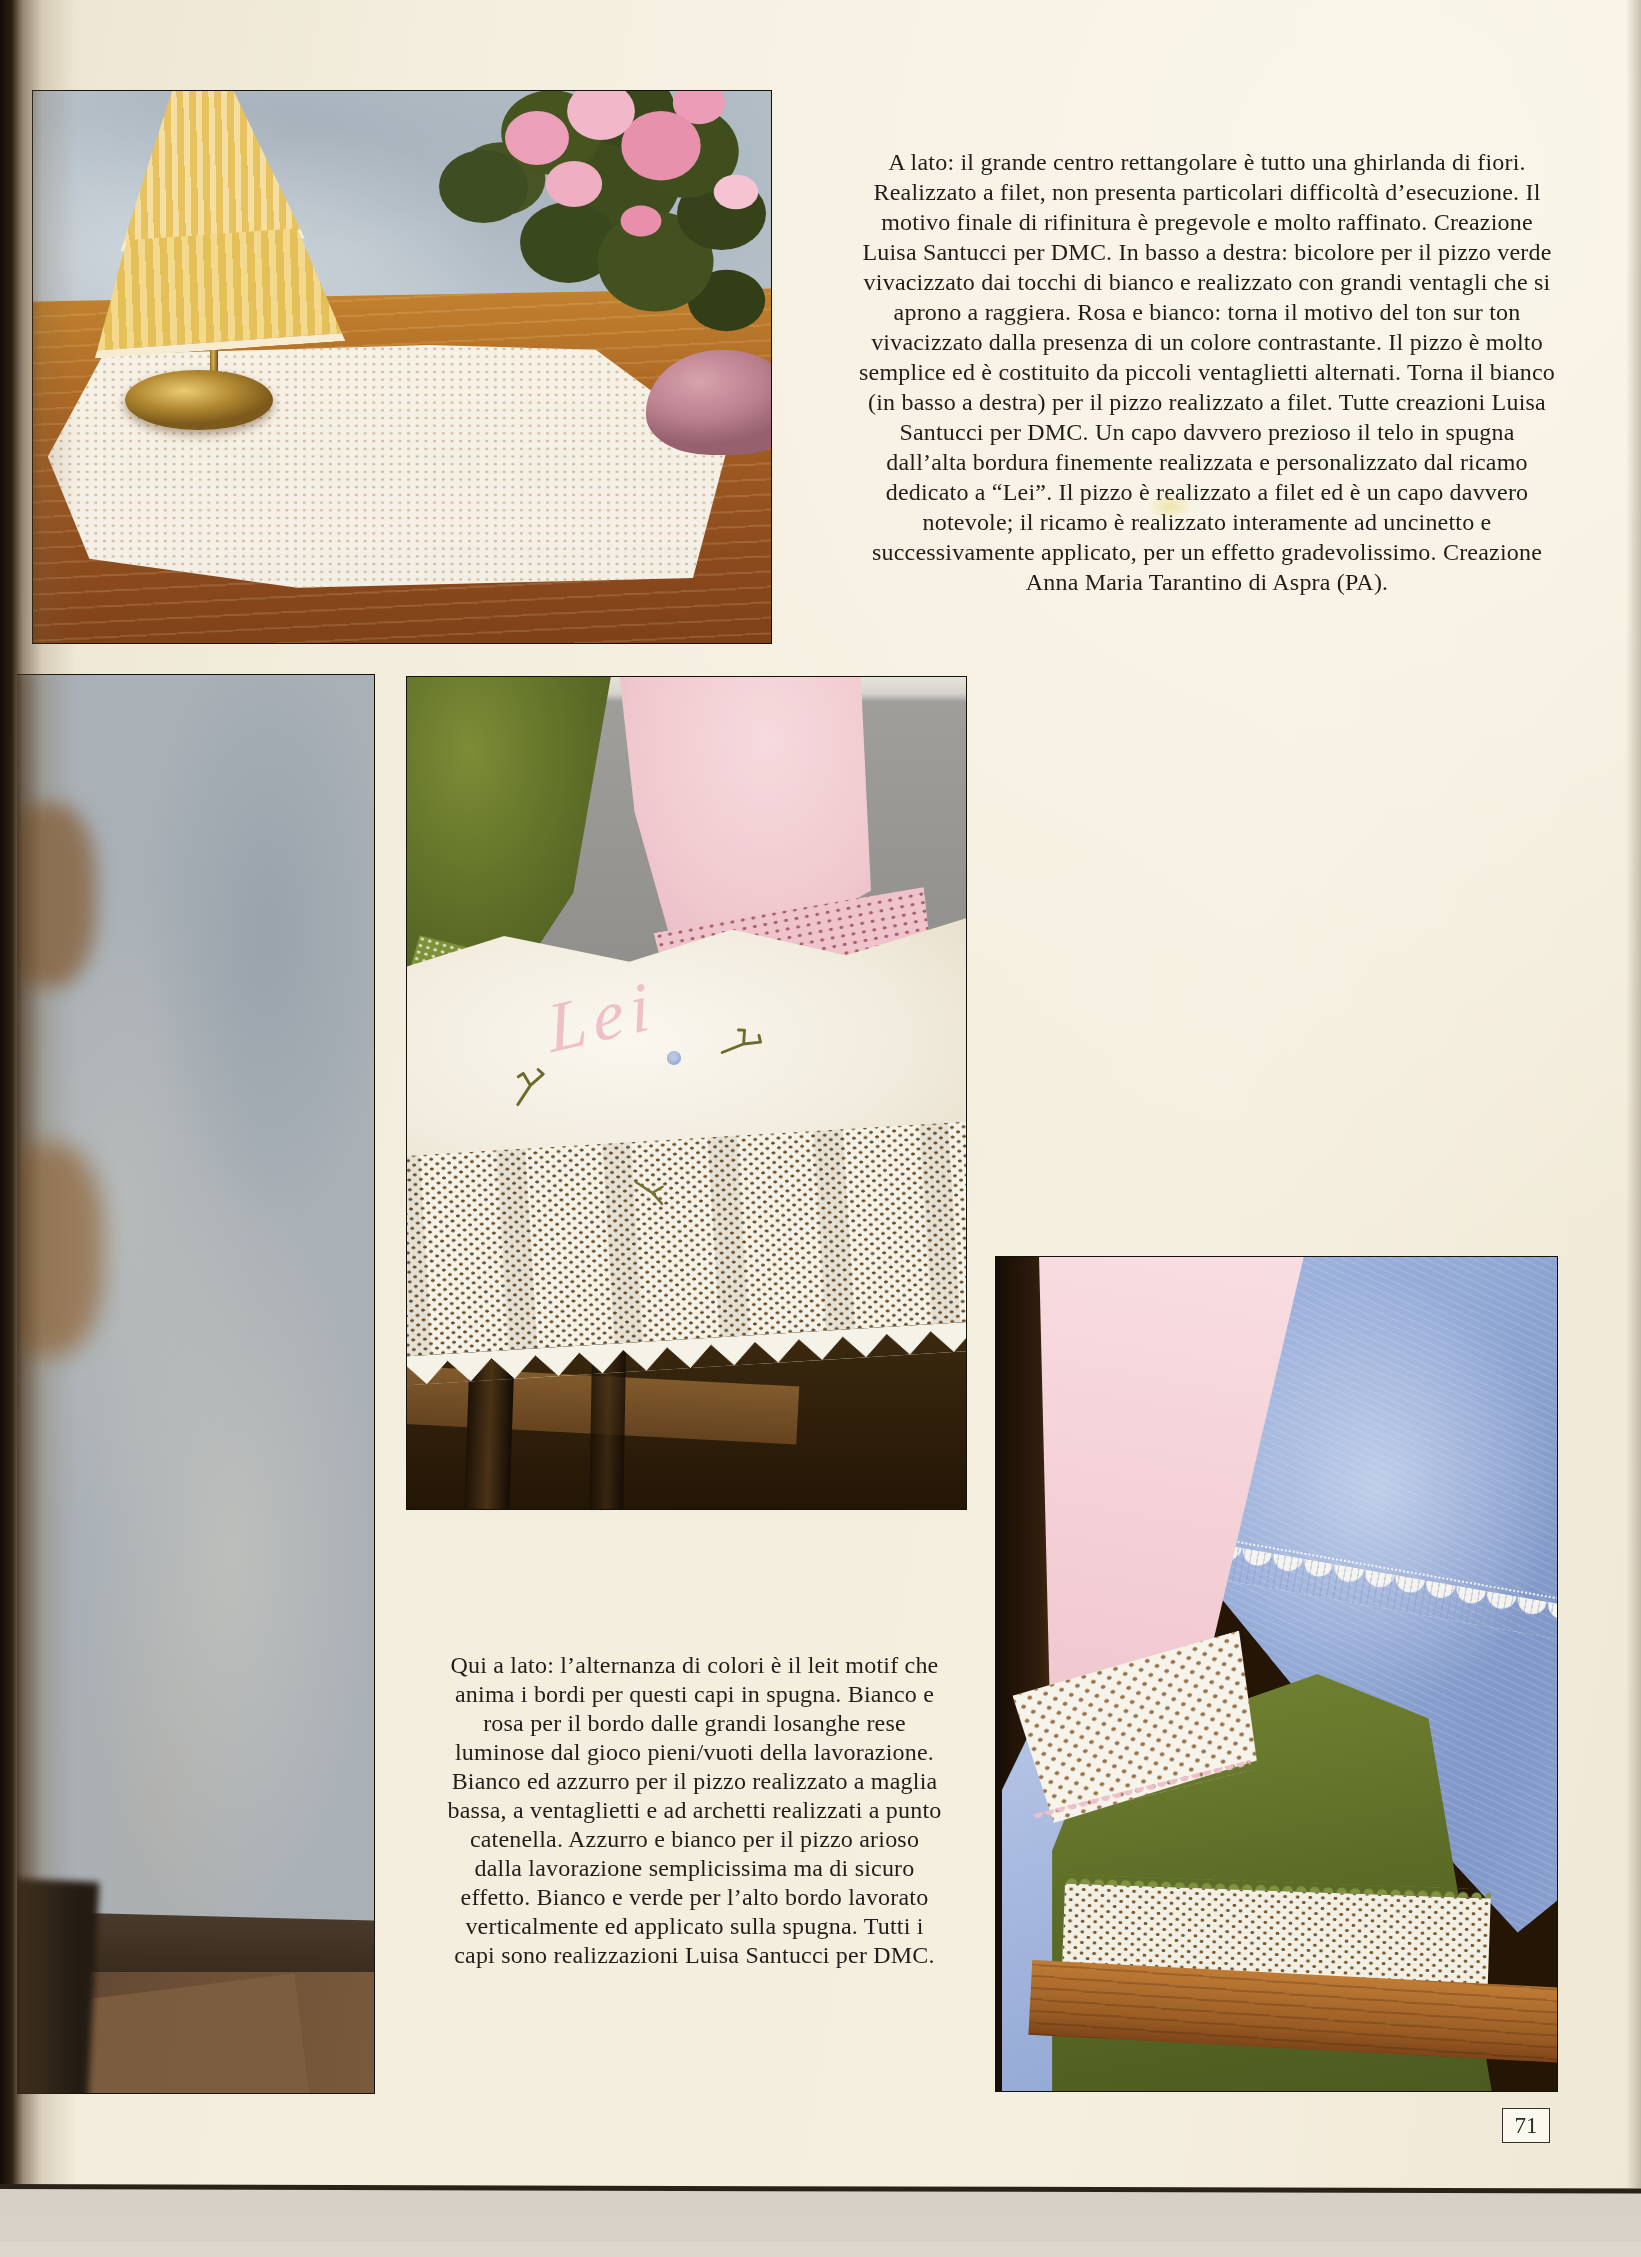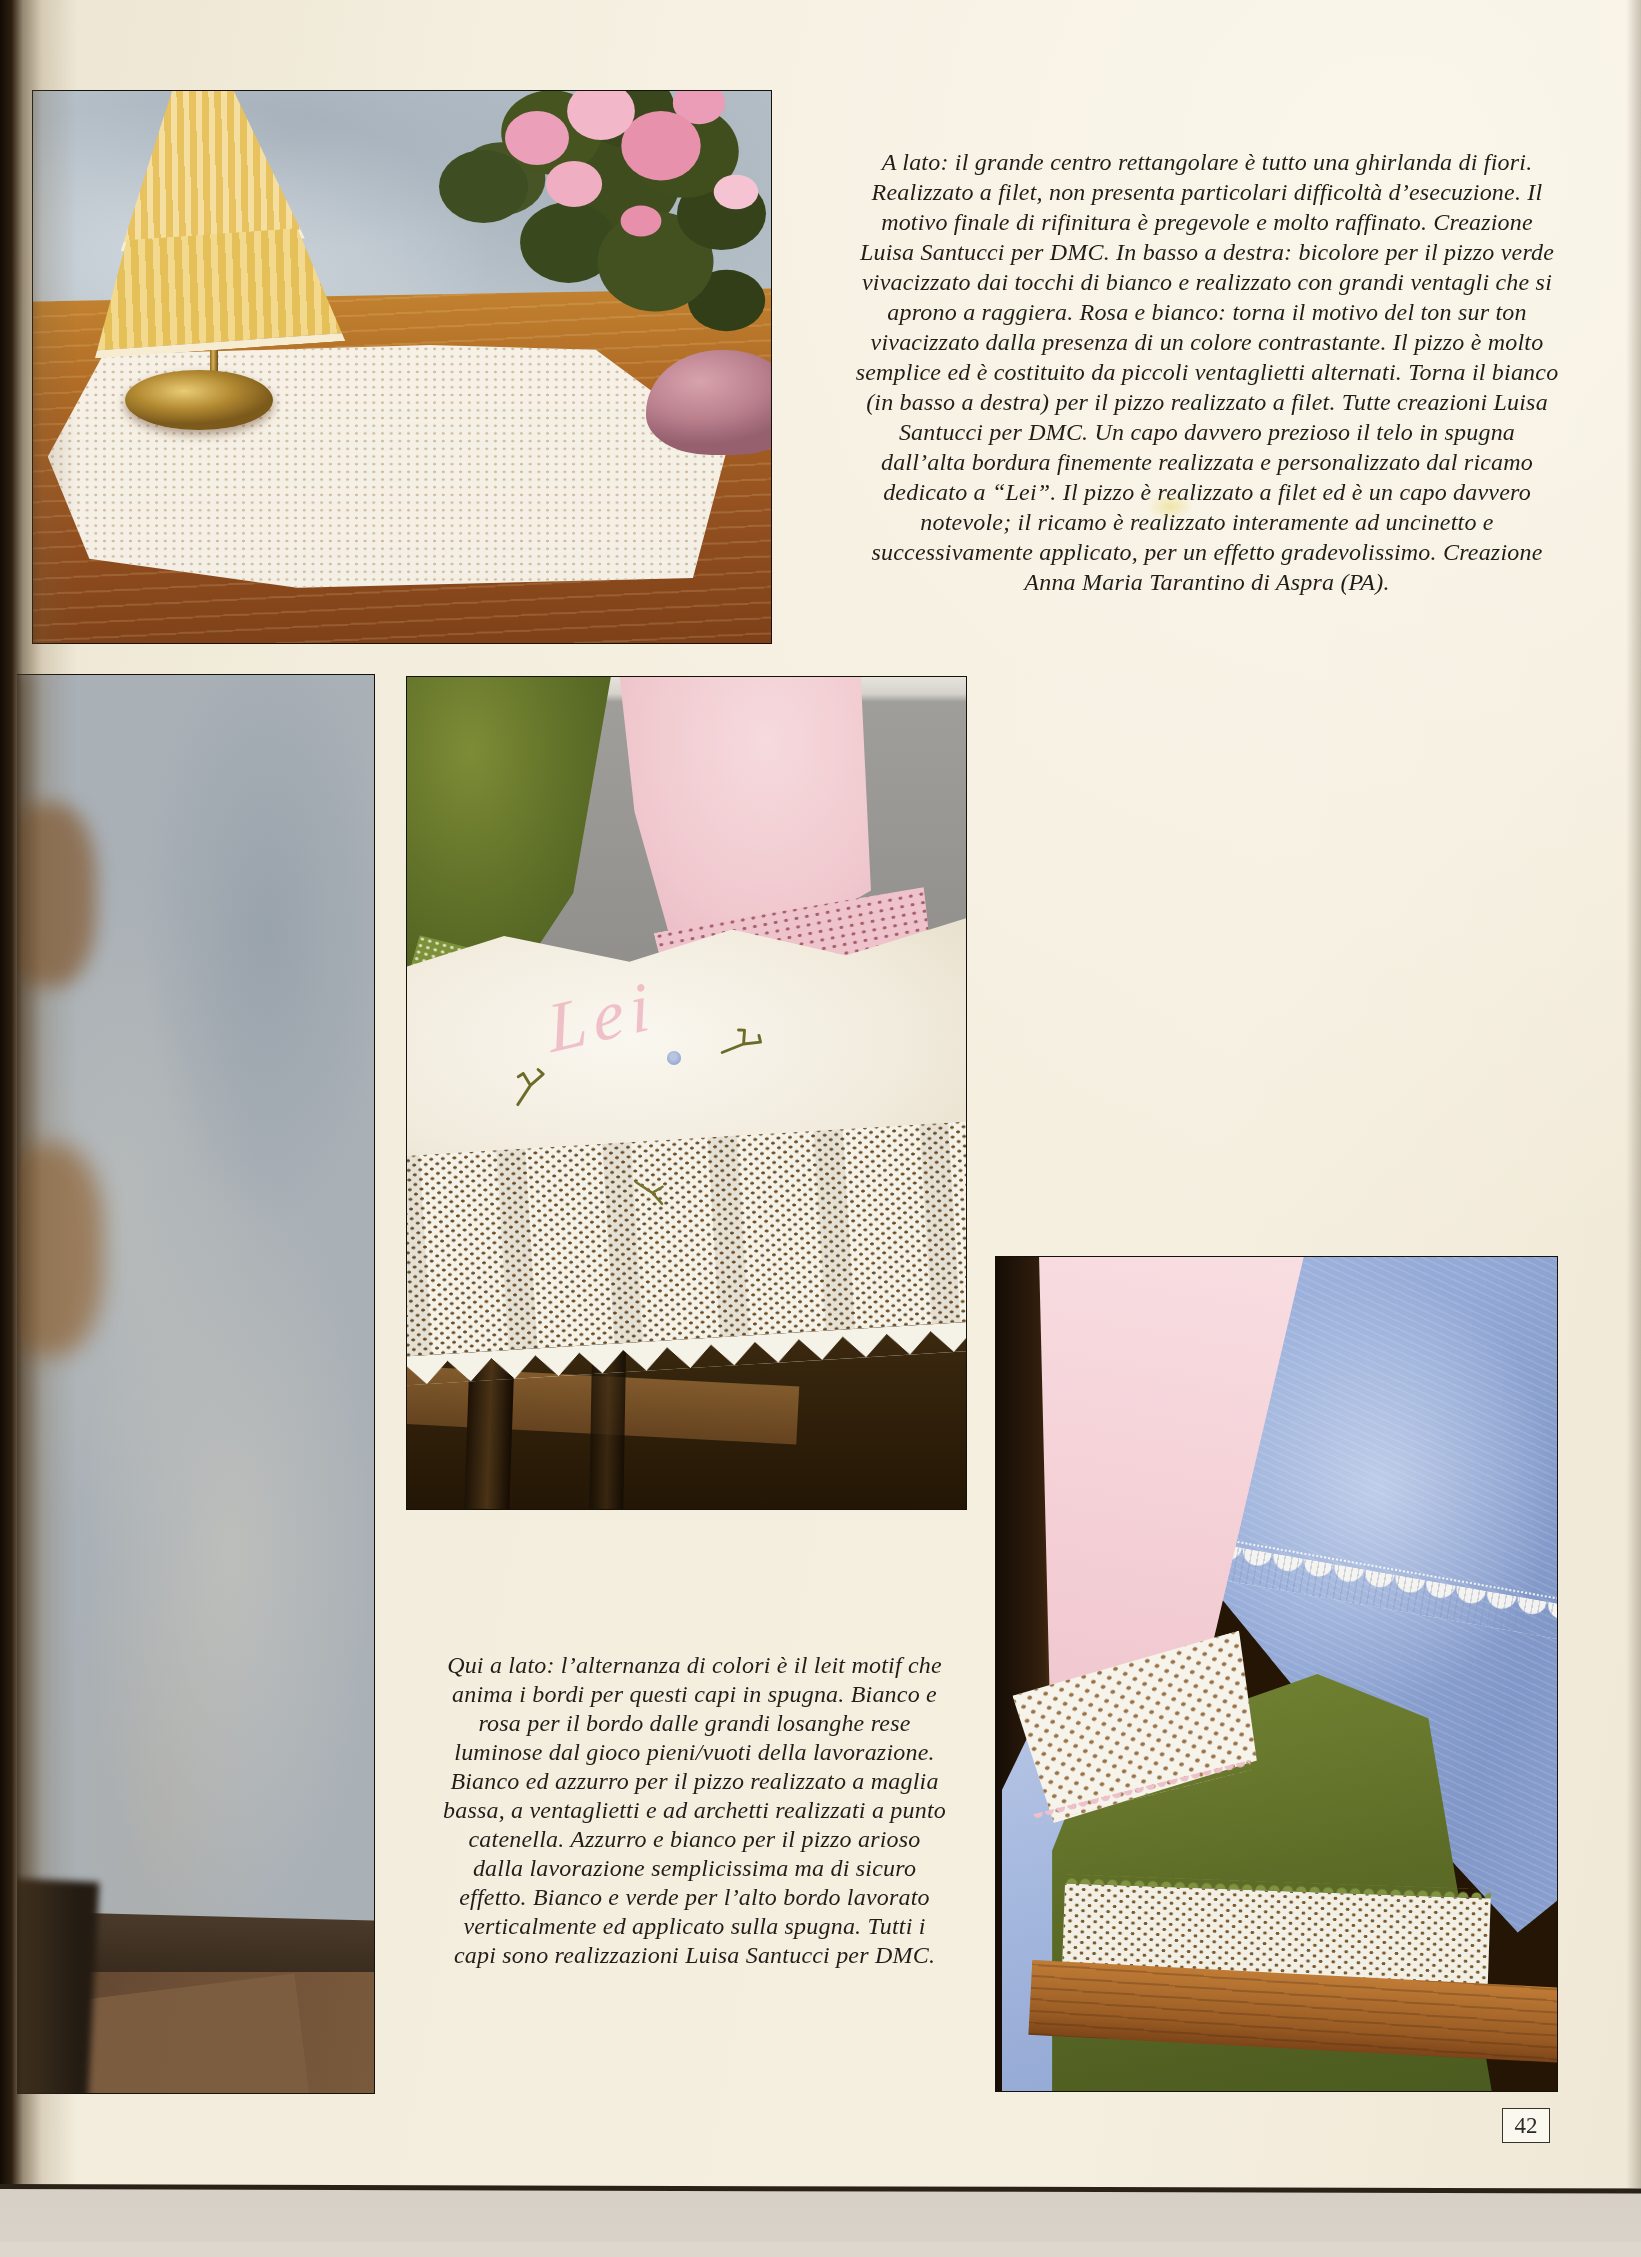--- a/index.html
+++ b/index.html
@@ -15,21 +15,21 @@
   .below-strip{position:absolute;left:0;top:2242px;width:100%;height:15.4px;background:#ddd7cd;z-index:44;}
   .gutter{position:absolute;left:0;top:0;width:77px;height:2188px;z-index:40;
           background:linear-gradient(90deg,#120b05 0px,#2e2011 11.6px,rgba(80,60,35,.55) 23px,rgba(120,95,60,.2) 42px,rgba(120,95,60,0) 77px);}
   .right-edge{position:absolute;right:0;top:0;width:15.4px;height:2188px;z-index:40;
           background:linear-gradient(270deg,rgba(90,75,55,.30),rgba(90,75,55,0));}
   .stain{position:absolute;border-radius:50%;z-index:7;}
 
   .photo{position:absolute;overflow:hidden;border:1.9px solid #15120c;box-sizing:border-box;z-index:5;}
   .abs{position:absolute;}
 
-  .caption{position:absolute;z-index:6;color:#211e19;font-style:italic;text-align:center;
+  .caption{position:absolute;z-index:6;color:#211e19;text-align:center;
            white-space:pre-line;letter-spacing:0.2px;}
   #cap1{left:799px;top:147px;width:816px;font-size:24px;line-height:30px;}
   #cap2{left:404px;top:1651px;width:581px;font-size:24px;line-height:29px;}
 
   .pagenum{position:absolute;left:1502px;top:2108px;width:48px;height:35px;box-sizing:border-box;
            border:1.9px solid #35332c;background:#fbf8ef;display:flex;align-items:center;justify-content:center;
            font-size:23px;color:#2a2a26;z-index:10;}
 
   
   #photo1{left:32px;top:90px;width:740px;height:554px;}
@@ -291,21 +291,21 @@
     <div class="abs p3-bench"></div>
     <div class="abs p3-pink"></div>
     <div class="abs p3-placeband"></div>
     <div class="abs p3-picot"></div>
   </div>
 
   <div class="stain" style="left:1147px;top:494px;width:46px;height:25px;
        background:radial-gradient(closest-side, rgba(230,210,90,.45), rgba(230,210,90,0));"></div>
 
   <div class="pagenum">
-    <span>42</span>
+    <span>71</span>
   </div>
 
   <div class="gutter"></div>
   <div class="right-edge"></div>
   <div class="page-edge"></div>
   <div class="below-strip"></div>
 </div>
 
 
 </body></html>

